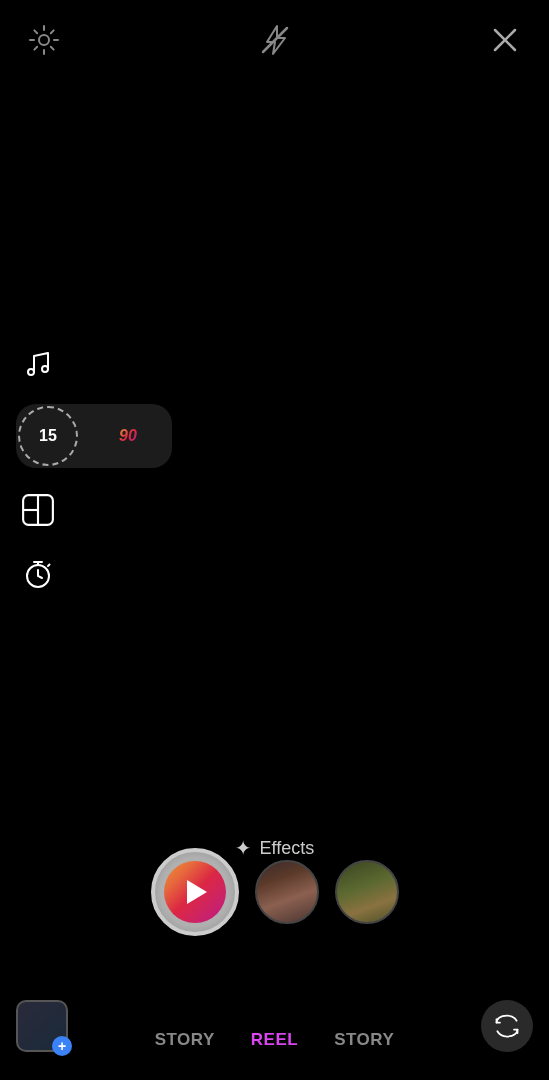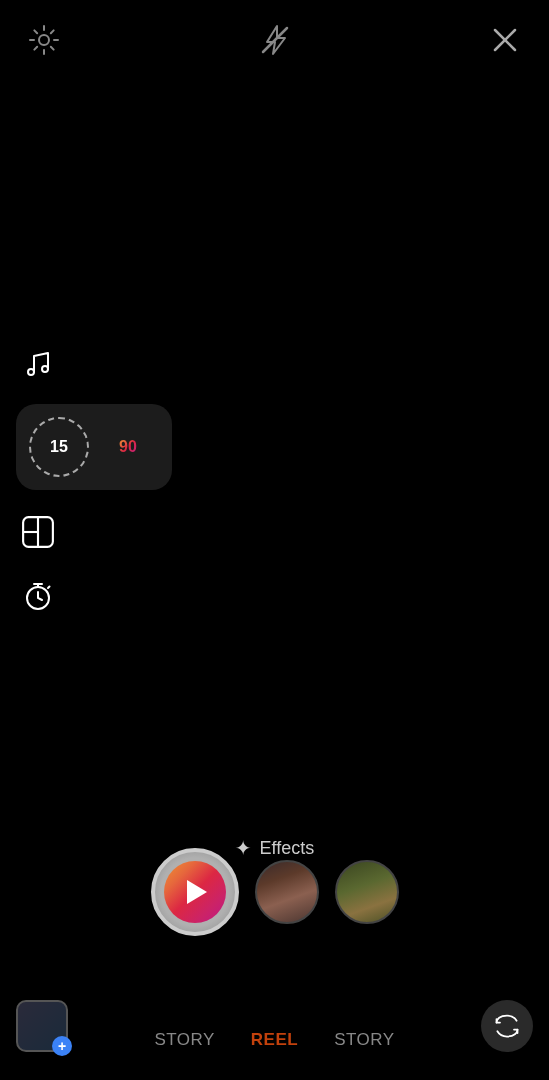--- a/index.html
+++ b/index.html
@@ -74,21 +74,21 @@
       height: 44px;
       display: flex;
       align-items: center;
       justify-content: center;
     }
 
     
     .timer-panel {
       background: #1c1c1c;
       border-radius: 20px;
-      padding: 13px;
+      padding: 2px;
       display: grid;
       grid-template-columns: 1fr 1fr;
       gap: 8px;
       width: 156px;
     }
 
     .timer-btn {
       width: 60px;
       height: 60px;
       border-radius: 50%;
@@ -125,20 +125,21 @@
       border-radius: 50%;
       background: #1c1c1c;
       z-index: -1;
     }
 
     .timer-btn.active span {
       background: linear-gradient(135deg, #f09433, #e6683c, #dc2743, #cc2366, #bc1888);
       -webkit-background-clip: text;
       -webkit-text-fill-color: transparent;
       background-clip: text;
+      font-style: italic;
     }
 
     
     .bottom-section {
       position: absolute;
       bottom: 0;
       left: 0;
       right: 0;
       z-index: 10;
     }
@@ -228,27 +229,27 @@
 
     .nav-tabs .tabs-center {
       display: flex;
       gap: 36px;
       align-items: center;
     }
 
     .nav-tab {
       font-size: 17px;
       color: #888;
-      font-weight: 400;
+      font-weight: 700;
       letter-spacing: 0.5px;
       cursor: pointer;
     }
 
     .nav-tab.active {
-      color: #c2410c;
+      color: #d946ef;
       font-weight: 700;
     }
 
     
     .gallery-thumb {
       position: absolute;
       left: 16px;
       bottom: 28px;
       width: 52px;
       height: 52px;

